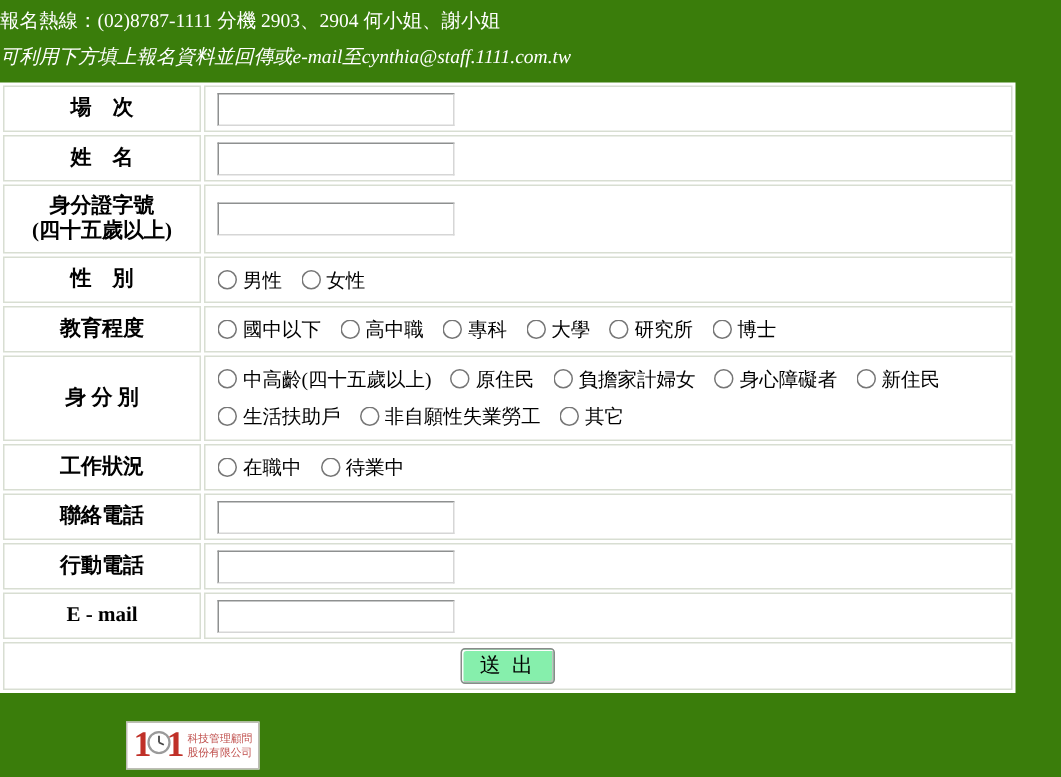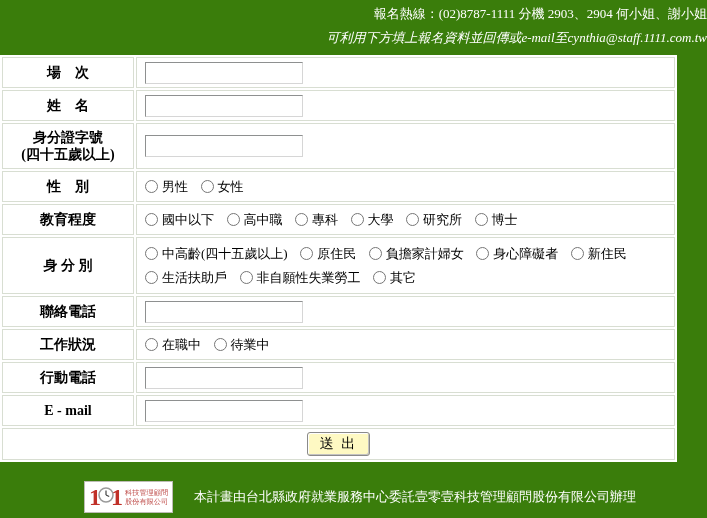--- a/index.html
+++ b/index.html
@@ -3,21 +3,21 @@
 <meta charset="utf-8">
 <style>
   html,body{margin:0;padding:0;}
   body{
     width:707px;height:518px;overflow:hidden;
     background:#3A7D0B;
     font-family:"Liberation Serif","DejaVu Serif",serif;
     position:relative;
   }
   
-  .hdr{color:#FFFFFF;text-align:right;font-size:13px;line-height:15px;}
+  .hdr{color:#FFFFFF;text-align:left;font-size:13px;line-height:15px;}
   .hdr-line1{padding-top:6px;}
   .hdr-line2{margin-top:9px;font-style:italic;}
   
   table.form{
     position:absolute;left:0;top:55px;
     width:677px;
     border-collapse:separate;border-spacing:2px;
     background:#FFFFFF;
   }
   td{
@@ -39,21 +39,21 @@
     border:1px solid;border-color:#8E9090 #D6D6D6 #D6D6D6 #8E9090;
     background:#FFFFFF;
     font-size:13px;vertical-align:middle;
     padding:1px 3px;
   }
   label.opt{display:inline-block;margin-right:9px;font-size:13px;color:#000;white-space:nowrap;}
   label.opt input{vertical-align:-2px;margin:0 4px 0 0;width:13px;height:13px;}
   .opt-row{line-height:24px;}
   button.submit{
     font-family:inherit;font-size:14px;color:#000;
-    background:#fef9c3;
+    background:#86efac;
     border:1px solid #8A8A8A;border-radius:3px;
     box-shadow:inset 1px 1px 0 #FDFDFD, inset -1px -1px 0 #C2C2C2;
     padding:2px 12px;min-width:56px;height:24px;
     letter-spacing:2px;cursor:pointer;
   }
   
   .footer{
     position:absolute;left:84px;top:481px;
     display:flex;align-items:center;
   }
@@ -125,29 +125,29 @@
         <label class="opt"><input type="radio" name="ident" style=""><span>新住民</span></label>
       </div>
       <div class="opt-row">
         <label class="opt"><input type="radio" name="ident" style=""><span>生活扶助戶</span></label>
         <label class="opt"><input type="radio" name="ident" style=""><span>非自願性失業勞工</span></label>
         <label class="opt"><input type="radio" name="ident" style=""><span>其它</span></label>
       </div>
     </td>
   </tr>
   <tr class="r-norm">
-    <td class="lbl">聯絡電話</td>
-    <td class="cnt"><input class="txt" type="text" style=""></td>
-  </tr>
-  <tr class="r-norm">
     <td class="lbl">工作狀況</td>
     <td class="cnt">
       <label class="opt"><input type="radio" name="work" style=""><span>在職中</span></label>
       <label class="opt"><input type="radio" name="work" style=""><span>待業中</span></label>
     </td>
+  </tr>
+  <tr class="r-norm">
+    <td class="lbl">聯絡電話</td>
+    <td class="cnt"><input class="txt" type="text" style=""></td>
   </tr>
   <tr class="r-norm">
     <td class="lbl">行動電話</td>
     <td class="cnt"><input class="txt" type="text" style=""></td>
   </tr>
   <tr class="r-norm">
     <td class="lbl">E - mail</td>
     <td class="cnt"><input class="txt" type="text" style=""></td>
   </tr>
   <tr class="r-submit">
@@ -167,14 +167,13 @@
         <line x1="8" y1="8" x2="8" y2="3.5" stroke="#444" stroke-width="1.2"></line>
         <line x1="8" y1="8" x2="11.2" y2="9.5" stroke="#444" stroke-width="1.2"></line>
       </svg>
     </span>
     <span class="logo-digit">1</span>
     <span class="logo-co">
       <span>科技管理顧問</span>
       <span>股份有限公司</span>
     </span>
   </div>
-  <div class="ftext">本計畫由台北縣政府就業服務中心委託壹零壹科技管理顧問股份有限公司辦理</div>
 </div>
 
 </body></html>

